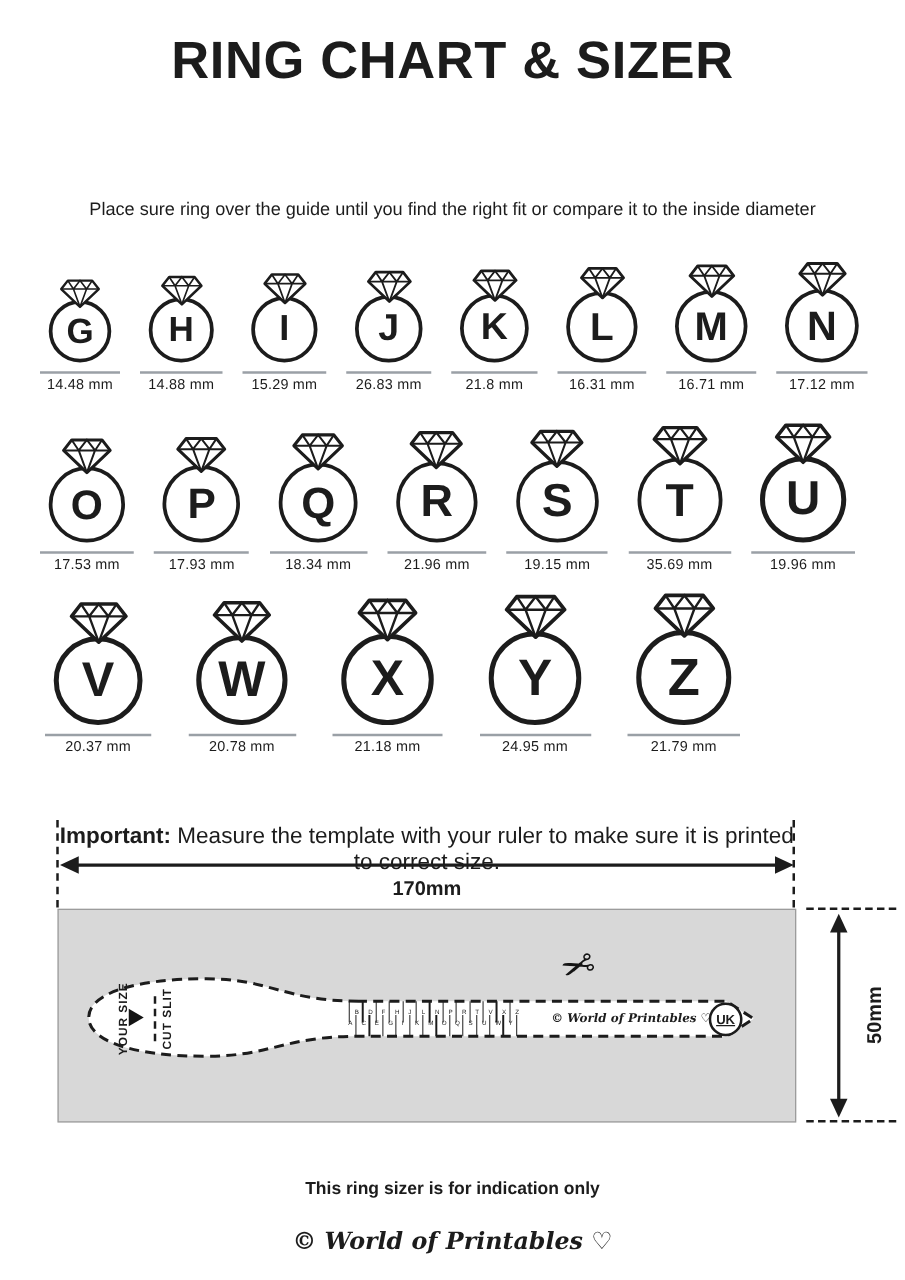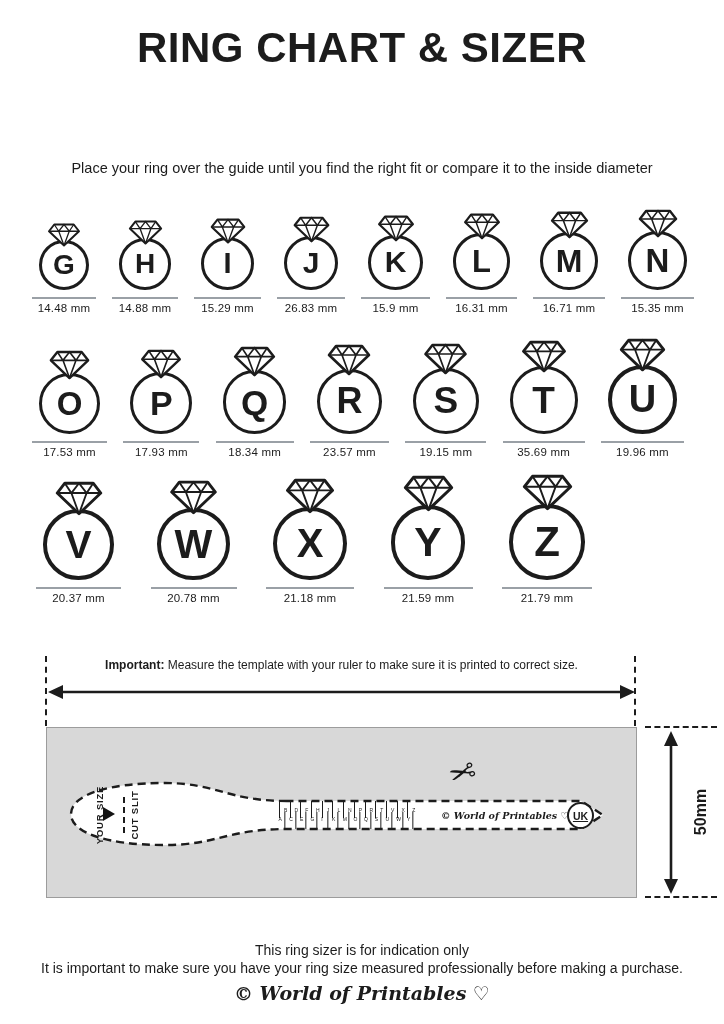--- a/index.html
+++ b/index.html
@@ -20,21 +20,21 @@
   .row-3 { left: 36px; top: 468px; width: 556px; height: 136px; }
   .ring-item { display: flex; flex-direction: column; align-items: center; }
   .diamond { position: relative; z-index: 2; margin-bottom: -7px; }
   .ring-circle { position: relative; z-index: 1; border-style: solid; border-color: #1c1c1c;
                  border-radius: 50%; background: #fff; display: flex; align-items: center; justify-content: center; }
   .ring-letter { font-weight: 600; line-height: 1; }
   .ring-underline { width: 100%; height: 2px; background: #9aa0a6; margin-top: 7px; }
   .ring-size { font-size: 11.5px; margin-top: 3px; letter-spacing: 0.2px; }
 
   
-  .important-line { position: absolute; left: 46px; top: 658px; width: 591px; text-align: center; font-size: 12px; }
+  .important-line { position: absolute; left: 46px; top: 658px; width: 591px; text-align: center; font-size: 18px; }
   .guide-v { position: absolute; width: 0; border-left: 2px dashed #1c1c1c; height: 70px; top: 656px; }
   .guide-left { left: 45px; } .guide-right { left: 634px; }
   .arrow-h { position: absolute; left: 46px; top: 682px; }
   .label-170 { position: absolute; left: 46px; top: 703px; width: 591px; text-align: center;
                font-size: 16px; font-weight: 700; }
 
   
   .sizer-box { position: absolute; left: 46px; top: 727px; width: 591px; height: 171px;
                background: #d8d8d8; border: 1px solid #9c9c9c; }
   .paddle-svg { position: absolute; left: 0; top: 0; }
@@ -64,32 +64,32 @@
               display: flex; align-items: center; justify-content: center;
               font-size: 10.5px; font-weight: 700; text-decoration: underline; }
 
   
   .dash-h { position: absolute; height: 0; border-top: 2px dashed #1c1c1c; width: 72px; left: 645px; }
   .dash-h-top { top: 726px; } .dash-h-bottom { top: 896px; }
   .arrow-v { position: absolute; left: 660px; top: 729px; }
   .label-50 { left: 701px; top: 812px; font-size: 16px; font-weight: 700; position: absolute; }
 
   
-  .footer-bold { top: 942px; font-size: 14px; font-weight: 400; }
+  .footer-bold { top: 942px; font-size: 14px; font-weight: 700; }
   .footer-text { top: 960px; font-size: 14px; }
   .footer-logo { top: 982px; font-size: 19px; font-weight: 700; font-style: italic;
                  font-family: "DejaVu Serif", serif; }
 </style>
 </head>
 <body>
 
 <div class="page">
 
   <div class="center-line title">RING CHART &amp; SIZER</div>
-  <div class="center-line intro-text">Place your ring over the guide until you find the right fit or compare it to the inside diameter</div>
+  <div class="center-line intro-text">Place sure ring over the guide until you find the right fit or compare it to the inside diameter</div>
 
   <div class="ring-row row-1">
       <div class="ring-item" style="width:64px">
         <svg class="diamond" width="34" height="24" viewBox="0 0 44 32">
           <path d="M9,2 L35,2 L42,11 L22,30 L2,11 Z" fill="#fff" stroke="#1c1c1c" stroke-width="2.6" stroke-linejoin="round"></path>
           <path d="M2,11 L42,11 M9,2 L15,11 L22,2 L29,11 L35,2 M15,11 L22,30 M29,11 L22,30" fill="none" stroke="#1c1c1c" stroke-width="1.7"></path>
         </svg>
         <div class="ring-circle" style="width:50.2px;height:50.2px;border-width:3.0px">
           <span class="ring-letter" style="font-size:28px">G</span>
         </div>
@@ -131,21 +131,21 @@
       </div>
       <div class="ring-item" style="width:69px">
         <svg class="diamond" width="38" height="27" viewBox="0 0 44 32">
           <path d="M9,2 L35,2 L42,11 L22,30 L2,11 Z" fill="#fff" stroke="#1c1c1c" stroke-width="2.6" stroke-linejoin="round"></path>
           <path d="M2,11 L42,11 M9,2 L15,11 L22,2 L29,11 L35,2 M15,11 L22,30 M29,11 L22,30" fill="none" stroke="#1c1c1c" stroke-width="1.7"></path>
         </svg>
         <div class="ring-circle" style="width:55.2px;height:55.2px;border-width:3.2px">
           <span class="ring-letter" style="font-size:30px">K</span>
         </div>
         <div class="ring-underline"></div>
-        <div class="ring-size">15.9 mm</div>
+        <div class="ring-size">21.8 mm</div>
       </div>
       <div class="ring-item" style="width:71px">
         <svg class="diamond" width="38" height="27" viewBox="0 0 44 32">
           <path d="M9,2 L35,2 L42,11 L22,30 L2,11 Z" fill="#fff" stroke="#1c1c1c" stroke-width="2.6" stroke-linejoin="round"></path>
           <path d="M2,11 L42,11 M9,2 L15,11 L22,2 L29,11 L35,2 M15,11 L22,30 M29,11 L22,30" fill="none" stroke="#1c1c1c" stroke-width="1.7"></path>
         </svg>
         <div class="ring-circle" style="width:56.6px;height:56.6px;border-width:3.3px">
           <span class="ring-letter" style="font-size:31px">L</span>
         </div>
         <div class="ring-underline"></div>
@@ -164,21 +164,21 @@
       </div>
       <div class="ring-item" style="width:73px">
         <svg class="diamond" width="40" height="29" viewBox="0 0 44 32">
           <path d="M9,2 L35,2 L42,11 L22,30 L2,11 Z" fill="#fff" stroke="#1c1c1c" stroke-width="2.6" stroke-linejoin="round"></path>
           <path d="M2,11 L42,11 M9,2 L15,11 L22,2 L29,11 L35,2 M15,11 L22,30 M29,11 L22,30" fill="none" stroke="#1c1c1c" stroke-width="1.7"></path>
         </svg>
         <div class="ring-circle" style="width:59.4px;height:59.4px;border-width:3.4px">
           <span class="ring-letter" style="font-size:33px">N</span>
         </div>
         <div class="ring-underline"></div>
-        <div class="ring-size">15.35 mm</div>
+        <div class="ring-size">17.12 mm</div>
       </div>
     </div>
   <div class="ring-row row-2">
       <div class="ring-item" style="width:75px">
         <svg class="diamond" width="41" height="30" viewBox="0 0 44 32">
           <path d="M9,2 L35,2 L42,11 L22,30 L2,11 Z" fill="#fff" stroke="#1c1c1c" stroke-width="2.6" stroke-linejoin="round"></path>
           <path d="M2,11 L42,11 M9,2 L15,11 L22,2 L29,11 L35,2 M15,11 L22,30 M29,11 L22,30" fill="none" stroke="#1c1c1c" stroke-width="1.7"></path>
         </svg>
         <div class="ring-circle" style="width:60.8px;height:60.8px;border-width:3.5px">
           <span class="ring-letter" style="font-size:33px">O</span>
@@ -210,21 +210,21 @@
       </div>
       <div class="ring-item" style="width:79px">
         <svg class="diamond" width="44" height="32" viewBox="0 0 44 32">
           <path d="M9,2 L35,2 L42,11 L22,30 L2,11 Z" fill="#fff" stroke="#1c1c1c" stroke-width="2.6" stroke-linejoin="round"></path>
           <path d="M2,11 L42,11 M9,2 L15,11 L22,2 L29,11 L35,2 M15,11 L22,30 M29,11 L22,30" fill="none" stroke="#1c1c1c" stroke-width="1.7"></path>
         </svg>
         <div class="ring-circle" style="width:65.1px;height:65.1px;border-width:3.8px">
           <span class="ring-letter" style="font-size:36px">R</span>
         </div>
         <div class="ring-underline"></div>
-        <div class="ring-size">23.57 mm</div>
+        <div class="ring-size">21.96 mm</div>
       </div>
       <div class="ring-item" style="width:81px">
         <svg class="diamond" width="45" height="32" viewBox="0 0 44 32">
           <path d="M9,2 L35,2 L42,11 L22,30 L2,11 Z" fill="#fff" stroke="#1c1c1c" stroke-width="2.6" stroke-linejoin="round"></path>
           <path d="M2,11 L42,11 M9,2 L15,11 L22,2 L29,11 L35,2 M15,11 L22,30 M29,11 L22,30" fill="none" stroke="#1c1c1c" stroke-width="1.7"></path>
         </svg>
         <div class="ring-circle" style="width:66.5px;height:66.5px;border-width:3.9px">
           <span class="ring-letter" style="font-size:37px">S</span>
         </div>
         <div class="ring-underline"></div>
@@ -289,21 +289,21 @@
       </div>
       <div class="ring-item" style="width:89px">
         <svg class="diamond" width="51" height="37" viewBox="0 0 44 32">
           <path d="M9,2 L35,2 L42,11 L22,30 L2,11 Z" fill="#fff" stroke="#1c1c1c" stroke-width="2.6" stroke-linejoin="round"></path>
           <path d="M2,11 L42,11 M9,2 L15,11 L22,2 L29,11 L35,2 M15,11 L22,30 M29,11 L22,30" fill="none" stroke="#1c1c1c" stroke-width="1.7"></path>
         </svg>
         <div class="ring-circle" style="width:74.9px;height:74.9px;border-width:4.3px">
           <span class="ring-letter" style="font-size:41px">Y</span>
         </div>
         <div class="ring-underline"></div>
-        <div class="ring-size">21.59 mm</div>
+        <div class="ring-size">24.95 mm</div>
       </div>
       <div class="ring-item" style="width:90px">
         <svg class="diamond" width="51" height="37" viewBox="0 0 44 32">
           <path d="M9,2 L35,2 L42,11 L22,30 L2,11 Z" fill="#fff" stroke="#1c1c1c" stroke-width="2.6" stroke-linejoin="round"></path>
           <path d="M2,11 L42,11 M9,2 L15,11 L22,2 L29,11 L35,2 M15,11 L22,30 M29,11 L22,30" fill="none" stroke="#1c1c1c" stroke-width="1.7"></path>
         </svg>
         <div class="ring-circle" style="width:75.6px;height:75.6px;border-width:4.4px">
           <span class="ring-letter" style="font-size:42px">Z</span>
         </div>
         <div class="ring-underline"></div>
@@ -317,20 +317,21 @@
   </div>
 
   <div class="guide-v guide-left"></div>
   <div class="guide-v guide-right"></div>
 
   <svg class="arrow-h" width="591" height="20">
     <line x1="14" y1="10" x2="577" y2="10" stroke="#1c1c1c" stroke-width="2.6"></line>
     <polygon points="2,10 17,3 17,17" fill="#1c1c1c"></polygon>
     <polygon points="589,10 574,3 574,17" fill="#1c1c1c"></polygon>
   </svg>
+  <div class="label-170">170mm</div>
 
   <div class="sizer-box">
     <svg class="paddle-svg" width="591" height="171" viewBox="0 0 591 171">
       <path d="M 240,73 C 180,73 170,55 118,55 C 60,55 24,67 24,86 C 24,105 60,117 118,117 C 170,117 180,101 240,101 L 534,101 L 556,87 L 534,73 Z" fill="#ffffff" stroke="#1c1c1c" stroke-width="2.4" stroke-dasharray="8 5"></path>
     </svg>
     <div class="vlabel your-size">YOUR SIZE</div>
     <div class="cut-triangle"></div>
     <div class="cut-slit"></div>
     <div class="vlabel cut-slit-label">CUT SLIT</div>
 
@@ -375,16 +376,15 @@
   <div class="dash-h dash-h-top"></div>
   <div class="dash-h dash-h-bottom"></div>
   <svg class="arrow-v" width="22" height="167">
     <line x1="11" y1="14" x2="11" y2="153" stroke="#1c1c1c" stroke-width="2.6"></line>
     <polygon points="11,2 4,17 18,17" fill="#1c1c1c"></polygon>
     <polygon points="11,165 4,150 18,150" fill="#1c1c1c"></polygon>
   </svg>
   <div class="vlabel label-50">50mm</div>
 
   <div class="center-line footer-bold">This ring sizer is for indication only</div>
-  <div class="center-line footer-text">It is important to make sure you have your ring size measured professionally before making a purchase.</div>
   <div class="center-line footer-logo">© World of Printables ♡</div>
 
 </div>
 
 </body></html>

